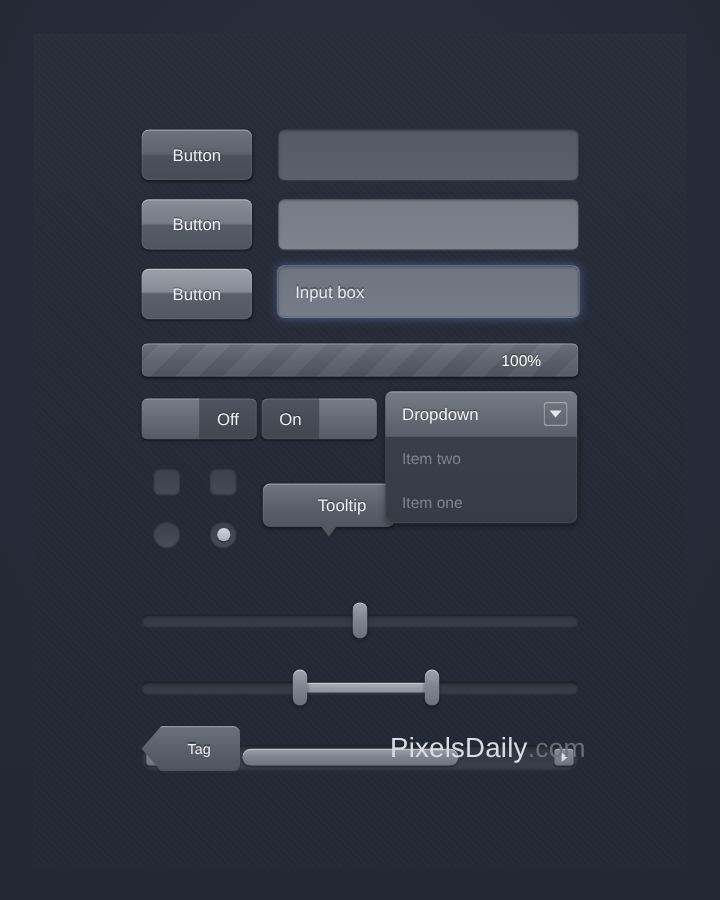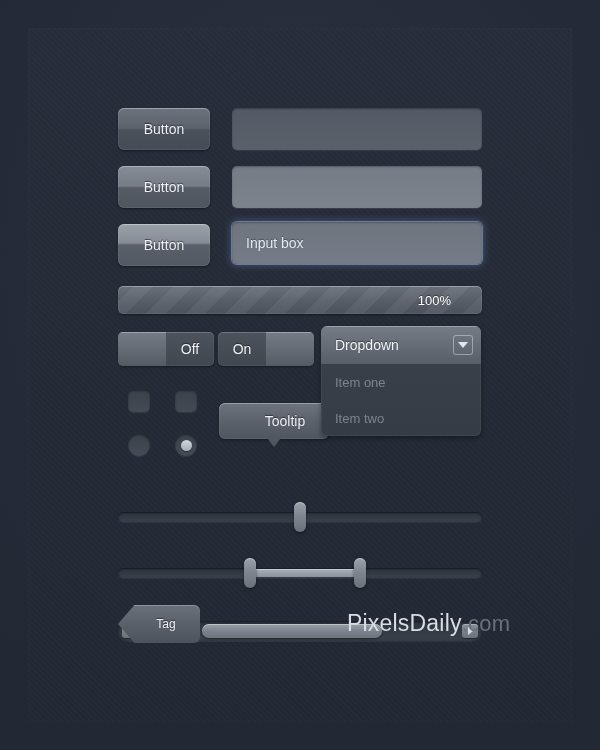--- a/index.html
+++ b/index.html
@@ -385,21 +385,21 @@
   }
   .stepper-btn.down::before {
     content: "";
     width: 0; height: 0;
     border-left: 5px solid transparent;
     border-right: 5px solid transparent;
     border-top: 6px solid #dde1e7;
   }
 
   
-  .brand { display: flex; align-items: baseline; margin-left: 22px; }
+  .brand { display: flex; align-items: baseline; }
   .brand-name {
     font-size: 23px;
     color: #d9dde3;
     letter-spacing: .2px;
   }
   .brand-tld {
     font-size: 22px;
     color: #6a707b;
     letter-spacing: .2px;
   }
@@ -455,24 +455,24 @@
     <div class="abs tooltip" style="left:191px; top:375px;padding-left:22px;">
       <span>Tooltip</span>
     </div>
 
     <div class="abs dropdown" style="left:293px; top:298px;">
       <div class="dropdown-head">
         <span class="dropdown-title">Dropdown</span>
         <span class="dropdown-arrow"></span>
       </div>
       <div class="dropdown-item">
-        <span>Item one</span>
+        <span>Item two</span>
       </div>
       <div class="dropdown-item">
-        <span>Item two</span>
+        <span>Item one</span>
       </div>
     </div>
 
     <div class="abs slider-track" style="left:90px; top:448px;">
       <div class="slider-handle" style="left:176px;"></div>
     </div>
 
     <div class="abs slider-track" style="left:90px; top:494px;">
       <div class="slider-fill" style="left:130px; width:112px;"></div>
       <div class="slider-handle" style="left:126px;"></div>

